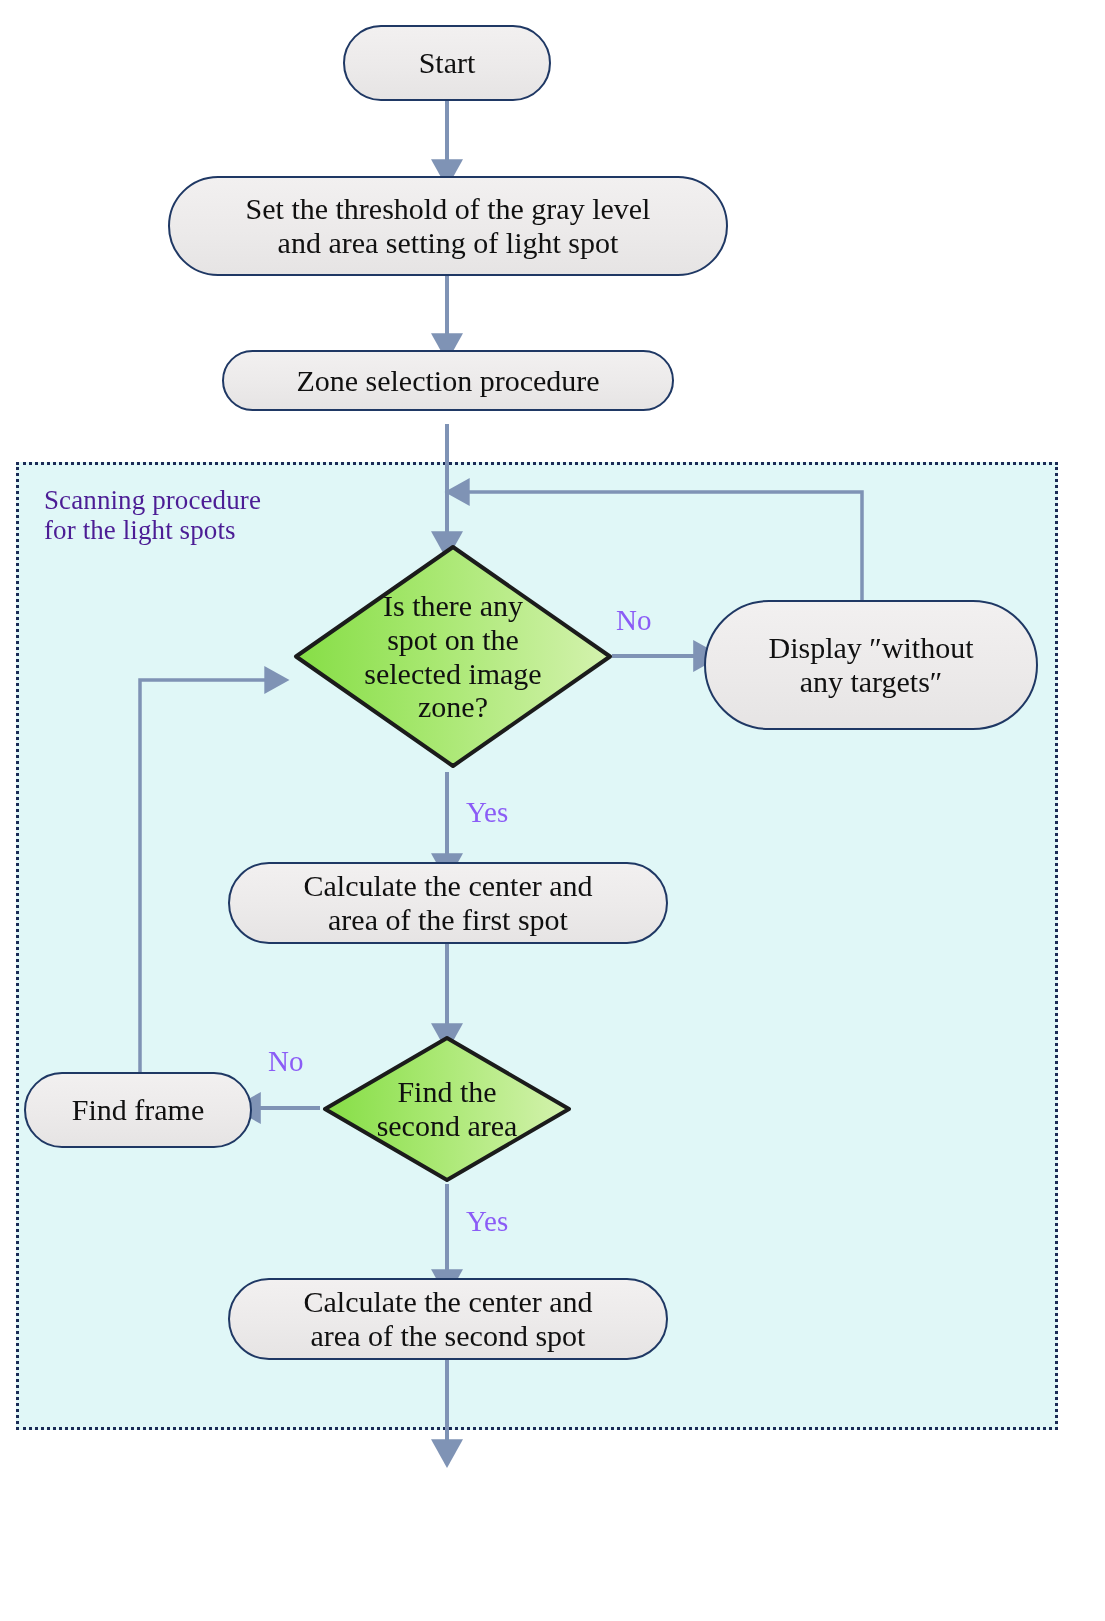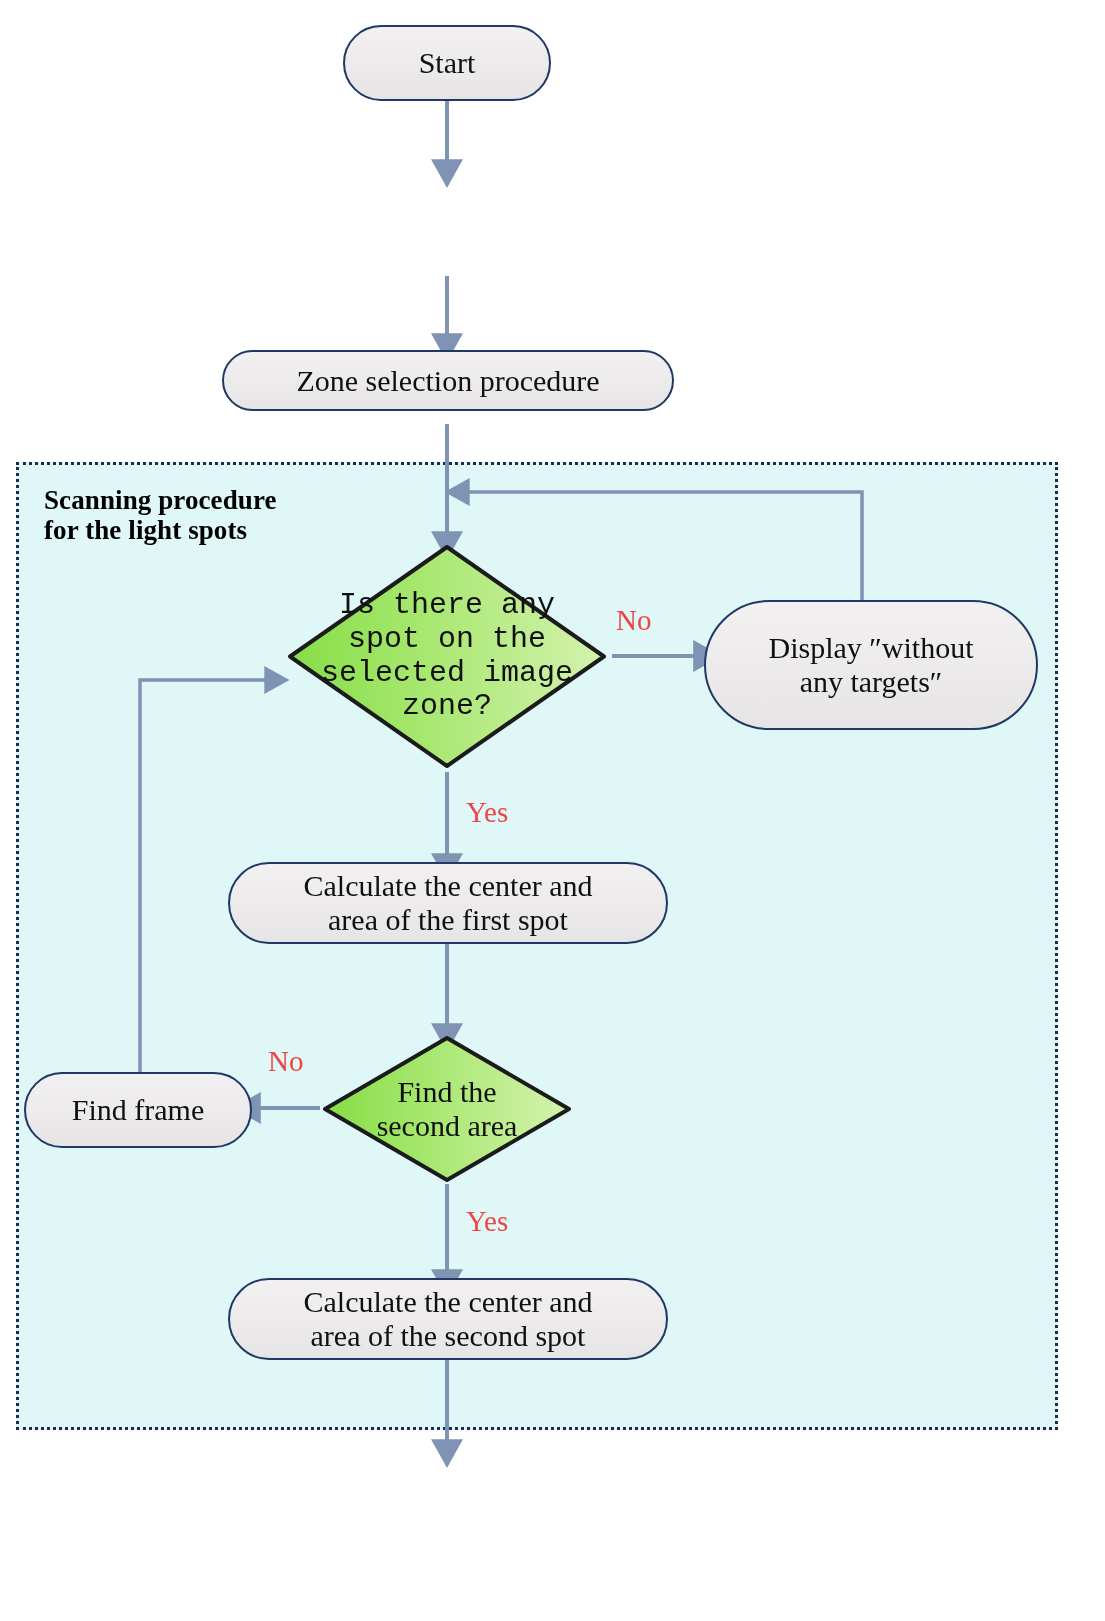--- a/index.html
+++ b/index.html
@@ -20,22 +20,22 @@
 
   
   .group-box {
     position: absolute;
     background: #e0f7f7;
     border: 3px dotted #1a2a55;
     box-sizing: border-box;
   }
   .group-label {
     position: absolute;
-    font-weight: bold;
-    color: #000000;
+    font-weight: normal;
+    color: #4c1d95;
     font-size: 27px;
     line-height: 1.12;
     letter-spacing: 0.1px;
     white-space: pre-line;
   }
 
   
   .node {
     position: absolute;
     box-sizing: border-box;
@@ -85,21 +85,21 @@
     position: absolute;
     left: 0;
     top: 0;
     width: 1105px;
     height: 1621px;
     pointer-events: none;
   }
   .edge-label {
     position: absolute;
     font-size: 29px;
-    color: #ef4444;
+    color: #8b5cf6;
     white-space: nowrap;
   }
 </style>
 </head>
 <body>
 
 <div id="canvas">
 
   <div class="group-box" style="left:16px; top:462px; width:1042px; height:968px;"></div>
 
@@ -131,24 +131,26 @@
 
     <polyline points="140,1072 140,680 272,680" fill="none" stroke="#7f93b5" stroke-width="3.5" marker-end="url(#ah)"></polyline>
 
     <line x1="447" y1="1184" x2="447" y2="1278" stroke="#7f93b5" stroke-width="4" marker-end="url(#ah)"></line>
 
     <line x1="447" y1="1358" x2="447" y2="1448" stroke="#7f93b5" stroke-width="4" marker-end="url(#ah)"></line>
   </svg>
 
   <div class="node" style="left:343px; top:25px; width:208px; height:76px;">Start</div>
 
+  <div class="node" style="left:168px; top:176px; width:560px; height:100px;">Set the threshold of the gray level
+and area setting of light spot</div>
 
   <div class="node" style="left:222px; top:350px; width:452px; height:61px;">Zone selection procedure</div>
 
-  <div class="diamond" style="left:282px; top:541px; width:330px; height:231px;font-family:Liberation Mono, monospace;">
+  <div class="diamond" style="left:288px; top:541px; width:330px; height:231px;">
     <svg width="330" height="231" viewBox="0 0 330 231">
       <defs>
         <linearGradient id="gd1" x1="0" y1="0.5" x2="1" y2="0.5">
           <stop offset="0%" stop-color="#86de46"></stop>
           <stop offset="45%" stop-color="#a9e872"></stop>
           <stop offset="100%" stop-color="#d4f2ae"></stop>
         </linearGradient>
       </defs>
       <path d="M165 6 L322 115.5 L165 225 L8 115.5 Z" fill="url(#gd1)" stroke="#1b1b1b" stroke-width="4" stroke-linejoin="round"></path>
     </svg>

